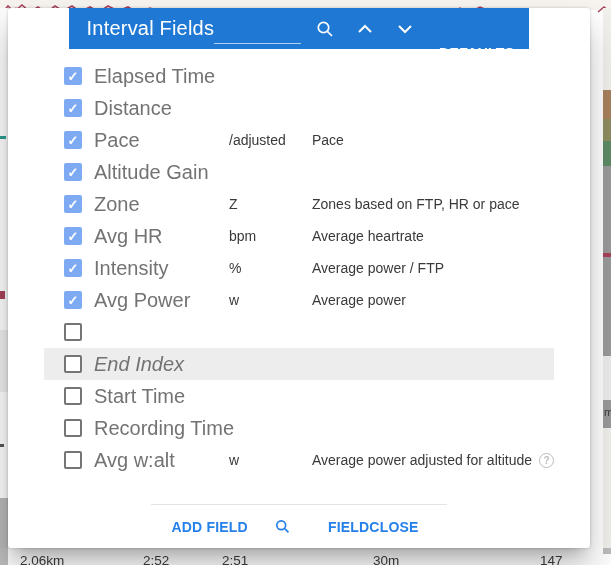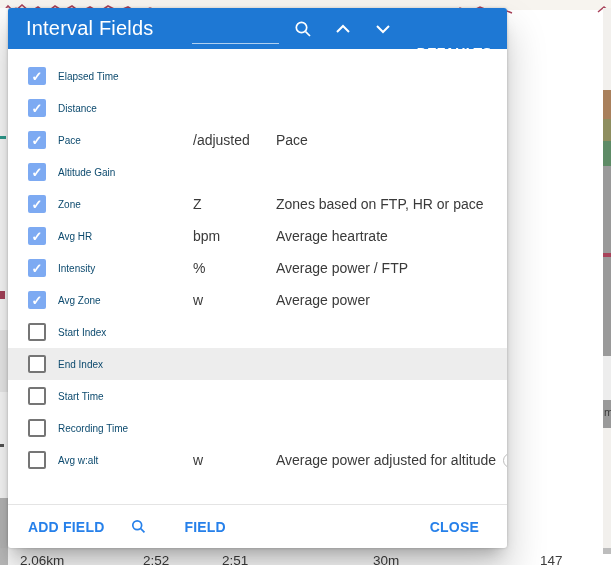--- a/index.html
+++ b/index.html
@@ -13,48 +13,48 @@
   .bg-right .band { position:absolute; left:0; width:8px; }
   .bg-right .frag-m { position:absolute; left:1px; top:398px; font-size:11px; color:#3b3b3b; }
   .bg-left { left:0; top:8px; width:8px; height:540px; background:#fcfcfc; }
   .bg-left .band { position:absolute; left:0; }
   .bg-bottom { left:0; top:548px; width:599px; height:17px; background:#ffffff; }
   .bg-bottom .corner { position:absolute; top:0; height:17px; width:8px; background:#bdbdbd; }
   .bg-bottom .corner.r { left:603px; height:6px; }
   .bottom-cell { position:absolute; top:3px; font-size:13.5px; color:#3d3d3d; line-height:20px; white-space:nowrap; }
 
   
-  .dialog { position:absolute; left:8px; top:8px; width:499px; height:540px; z-index:2;
+  .dialog { position:absolute; left:8px; top:8px; width:582px; height:540px; z-index:2;
             background:#fff; border-radius:3px; overflow:hidden; display:flex; flex-direction:column;
-            box-shadow:0 11px 15px -7px rgba(0,0,0,.25), 0 24px 38px 3px rgba(0,0,0,.18), 0 0 3px rgba(0,0,0,.2); }
+            box-shadow:0 11px 15px -7px rgba(0,0,0,.25), 0 24px 38px 3px rgba(0,0,0,.18), 0 0 3px rgba(0,0,0,.2);align-items:center; }
 
   .dialog-header { height:41px; flex:none; background:#1e78d4; display:flex; align-items:center;
                    padding:0 15px 0 18px; color:#fff; }
   .dlg-title { font-size:20px; font-weight:400; letter-spacing:.2px; }
   .hdr-spacer { flex:1; }
   .hdr-search { width:87px; margin-right:14px; margin-top:10px; }
   .hdr-search input { width:100%; background:transparent; border:none; outline:none;
                       border-bottom:1px solid rgba(255,255,255,.65); color:#fff; font-size:14px;
                       padding:2px 0; font-family:"Liberation Sans", sans-serif; }
   .icon-btn { display:flex; align-items:center; justify-content:center; cursor:pointer; }
   .icon-search { margin-right:22px; }
   .icon-up { margin-right:24px; }
   .icon-down { margin-right:26px; }
   .defaults-btn { background:none; border:none; color:#fff; font-size:14px; font-weight:600;
                   letter-spacing:.3px; cursor:pointer; font-family:"Liberation Sans", sans-serif;margin-top:48px; }
 
   .field-list { flex:1; overflow:hidden; padding-top:11px; }
   .row { height:32px; display:flex; align-items:center; padding-left:20px; cursor:pointer; }
-  .row.hovered { background:#ededed; }
+  .row.hovered { background:#ededed;font-style:italic; }
   .checkbox { width:18px; height:18px; flex:none; margin-right:12px; border-radius:2px;
               display:flex; align-items:center; justify-content:center; }
   .checkbox.unchecked { border:2px solid #757575; background:#fff; }
   .checkbox.checked { background:#7daaf2; }
   .checkbox.checked::after { content:"\2713"; color:#fff; font-size:13px; font-weight:700; line-height:1; }
-  .row-label { width:135px; flex:none; font-size:10px; color:#0c4a6e; white-space:nowrap; }
+  .row-label { width:135px; flex:none; font-size:20px; color:#737373; white-space:nowrap; }
   .row-unit  { width:83px;  flex:none; font-size:14px; color:#3a3a3a; white-space:nowrap; }
   .row-desc  { flex:1; font-size:14px; color:#3a3a3a; display:flex; align-items:center; white-space:nowrap; }
   .help { width:15px; height:15px; border:1.5px solid #bcbcbc; border-radius:50%; color:#bcbcbc;
           font-size:10px; font-weight:700; display:inline-flex; align-items:center; justify-content:center;
           margin-left:7px; flex:none; cursor:pointer; }
 
   .dialog-footer { height:44px; flex:none; border-top:1px solid #e4e4e4; display:flex; align-items:center;
                    padding:0 28px 0 20px; }
   .footer-btn { background:none; border:none; color:#2680ea; font-size:14px; font-weight:700;
                 letter-spacing:.2px; display:flex; align-items:center; cursor:pointer;
@@ -197,31 +197,30 @@
     <span class="row-label">Intensity</span>
     <span class="row-unit">%</span>
     <span class="row-desc">
       <span class="desc-text">Average power / FTP</span>
 
     </span>
   </div>
 
   <div class="row">
     <span class="checkbox checked"></span>
-    <span class="row-label">Avg Zone</span>
+    <span class="row-label">Avg Power</span>
     <span class="row-unit">w</span>
     <span class="row-desc">
       <span class="desc-text">Average power</span>
 
     </span>
   </div>
 
   <div class="row">
     <span class="checkbox unchecked"></span>
-    <span class="row-label">Start Index</span>
     <span class="row-unit"></span>
     <span class="row-desc">
       <span class="desc-text"></span>
 
     </span>
   </div>
 
   <div class="row hovered">
     <span class="checkbox unchecked"></span>
     <span class="row-label">End Index</span>

